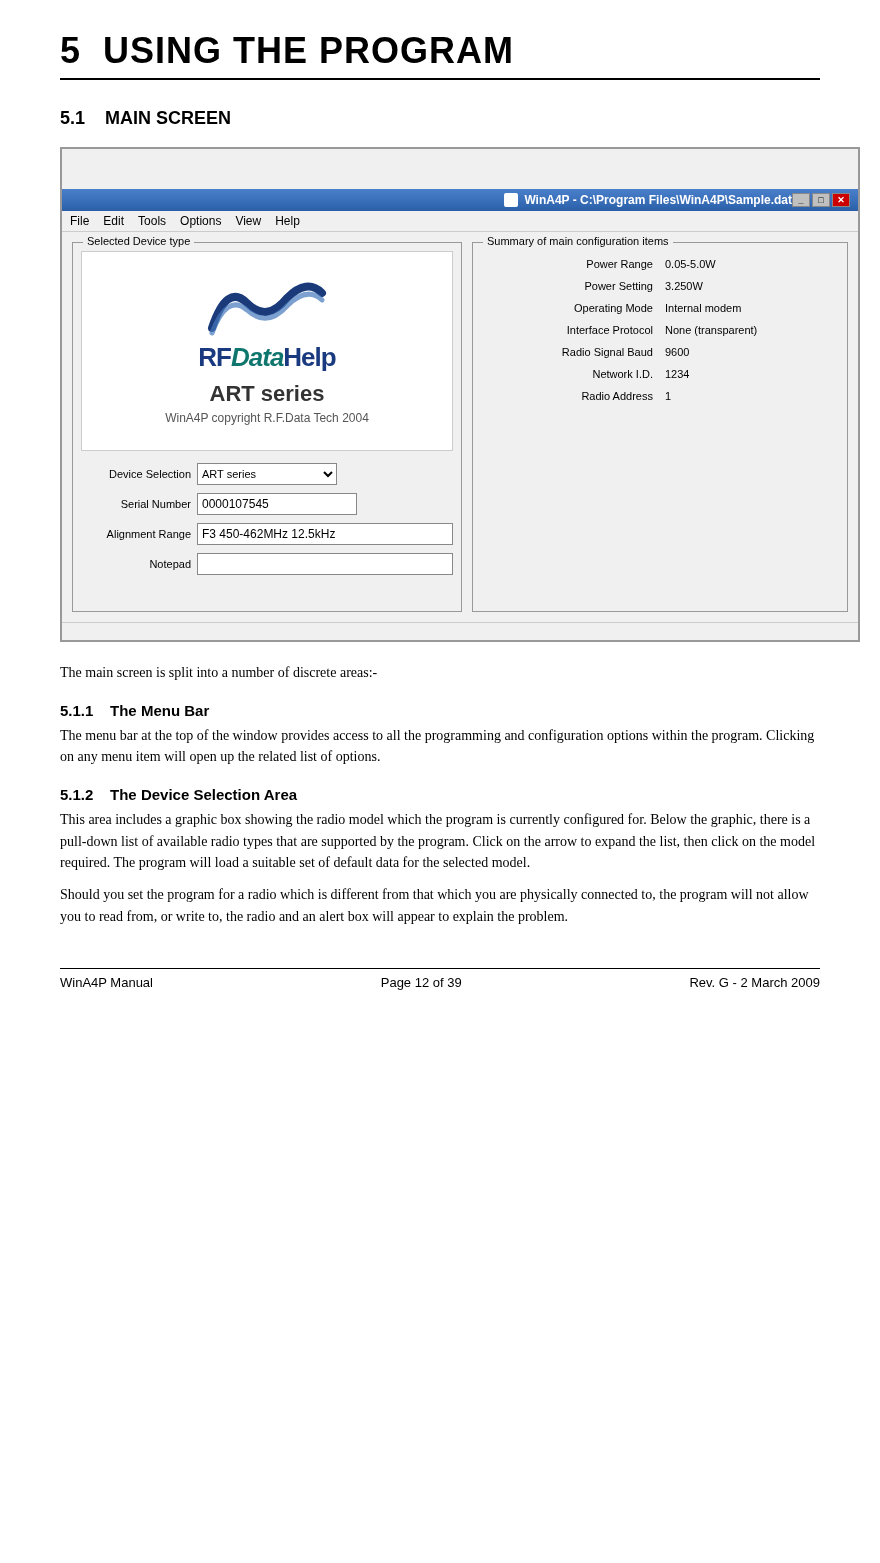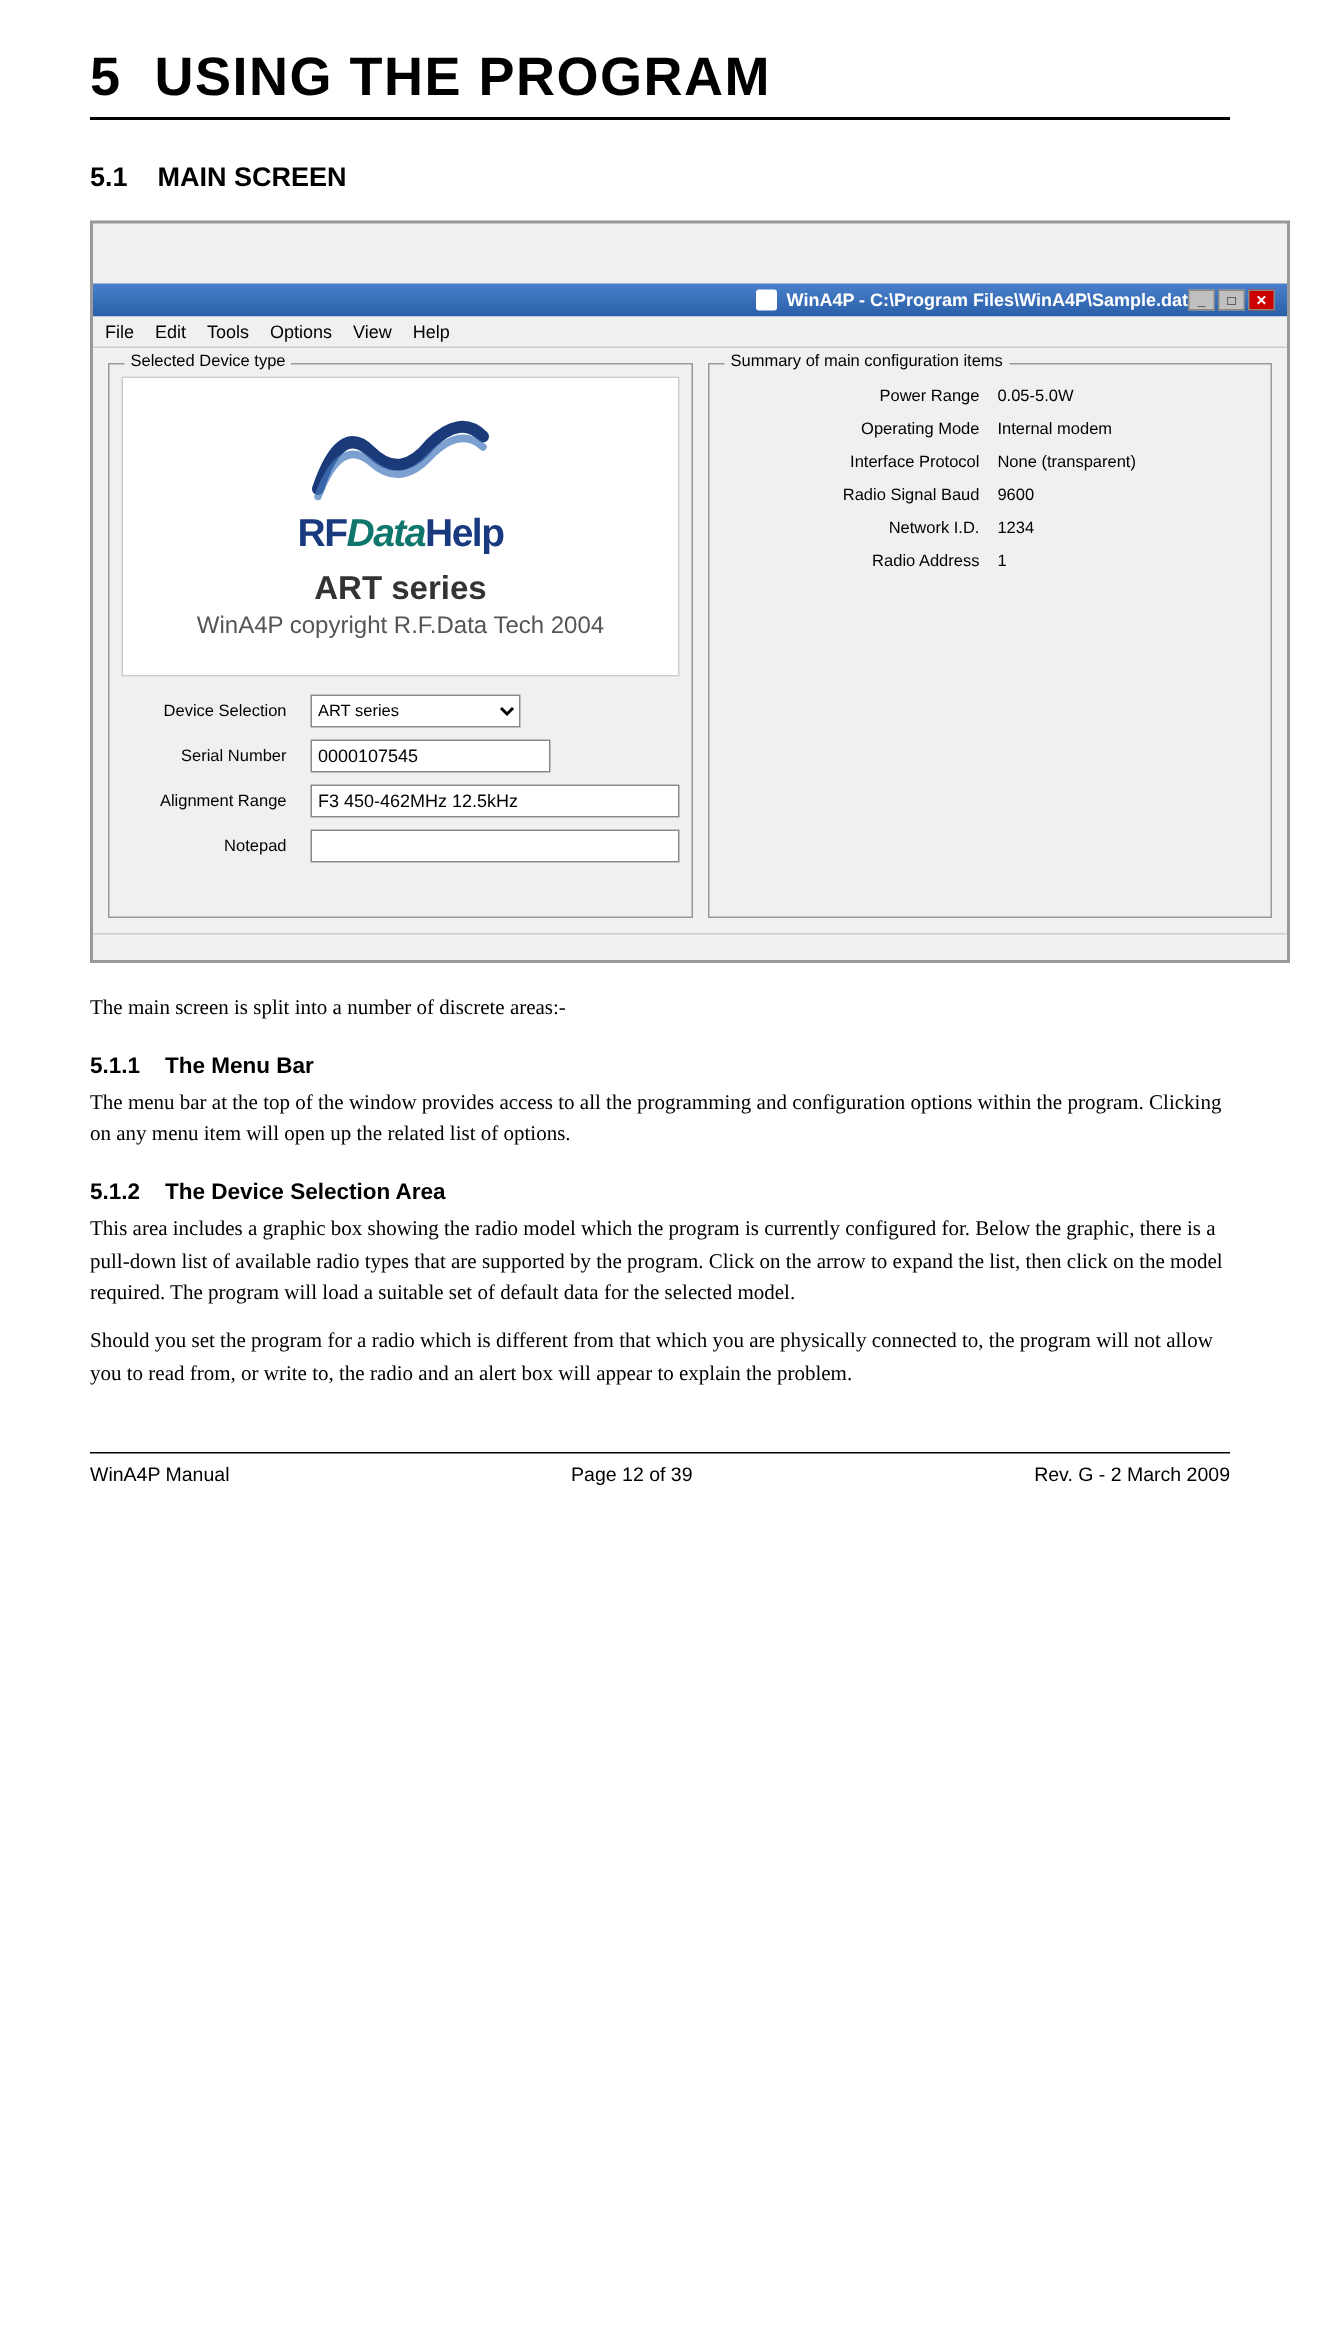--- a/index.html
+++ b/index.html
@@ -156,35 +156,35 @@
 
     .art-series {
       font-size: 22px;
       font-weight: bold;
       font-family: Arial, sans-serif;
       color: #333;
       margin-top: 8px;
     }
 
     .copyright-text {
-      font-size: 16px;
+      font-size: 12px;
       font-family: Arial, sans-serif;
       color: #555;
       margin-top: 4px;
     }
 
     .wave-svg {
       margin-bottom: 4px;
     }
 
     .field-row {
       display: flex;
       align-items: center;
       margin-bottom: 8px;
-      gap: 16px;
+      gap: 6px;
       font-family: Arial, sans-serif;
       font-size: 12px;
     }
 
     .field-label {
       width: 110px;
       text-align: right;
       font-size: 11px;
     }
 
@@ -356,20 +356,24 @@
 
     <div class="right-panel">
       <span class="right-panel-title">Summary of main configuration items</span>
       <table class="summary-table">
         <tbody>
           <tr>
             <td>Power Range</td>
             <td>0.05-5.0W</td>
           </tr>
           <tr>
+            <td>Power Setting</td>
+            <td>3.250W</td>
+          </tr>
+          <tr>
             <td>Operating Mode</td>
             <td>Internal modem</td>
           </tr>
           <tr>
             <td>Interface Protocol</td>
             <td>None (transparent)</td>
           </tr>
           <tr>
             <td>Radio Signal Baud</td>
             <td>9600</td>

